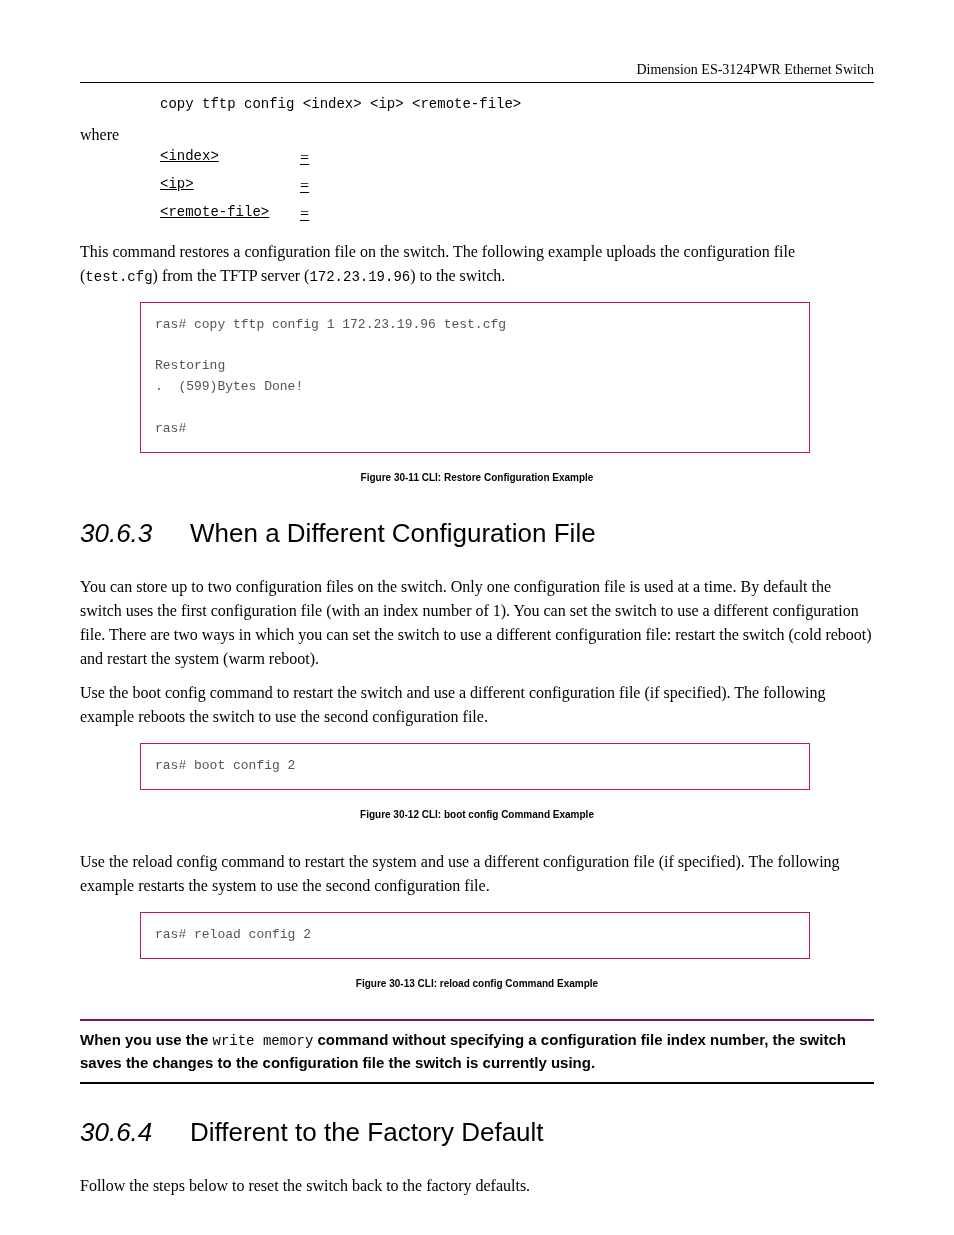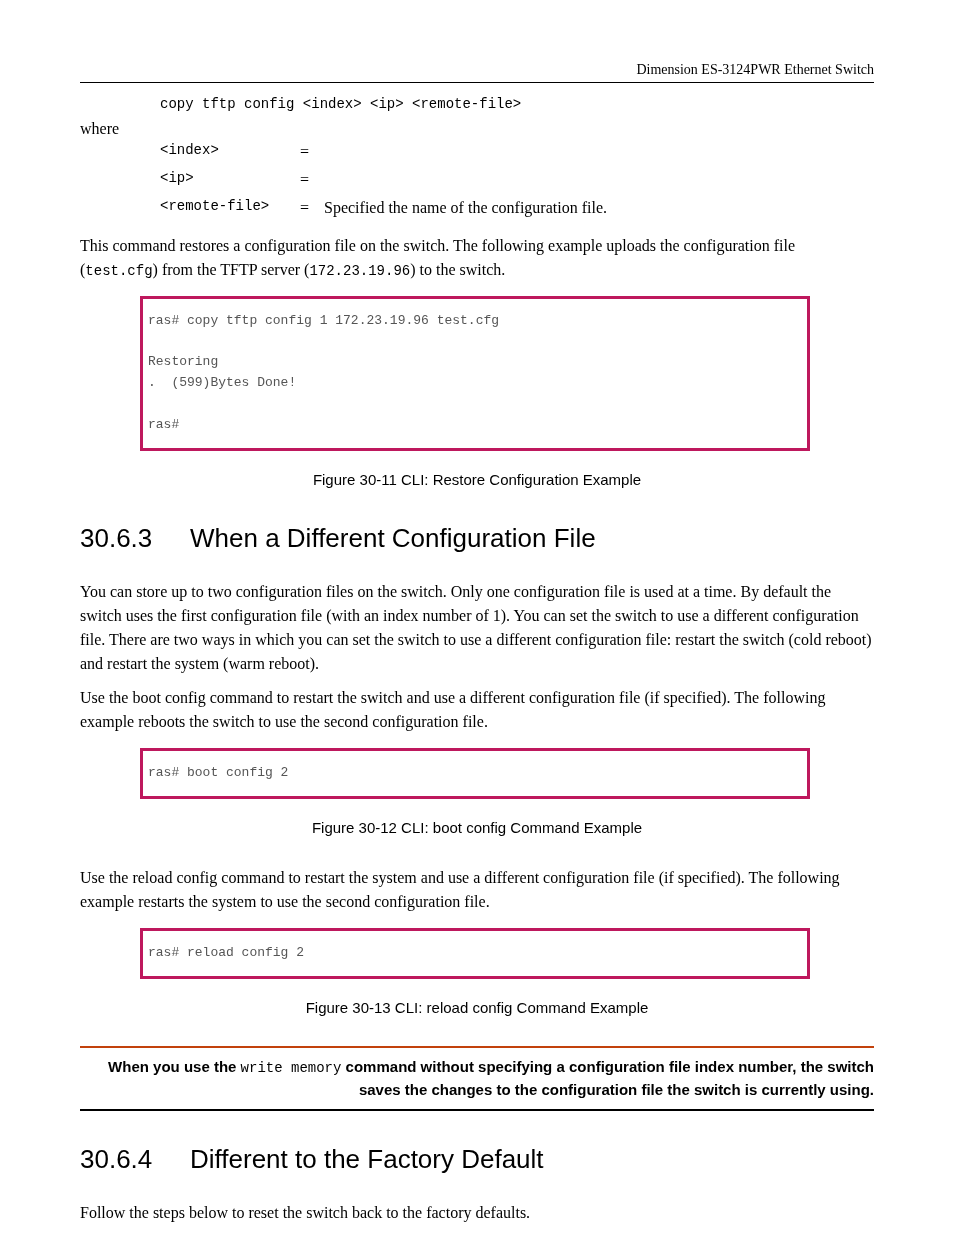--- a/index.html
+++ b/index.html
@@ -20,25 +20,26 @@
     font-size: 14px;
     margin-bottom: 12px;
   }
   .mono {
     font-family: 'Courier New', Courier, monospace;
     font-size: 14px;
   }
   .indent-code {
     margin-left: 80px;
     margin-top: 4px;
-    margin-bottom: 4px;
+    margin-bottom: 10px;
   }
   .defs {
     margin-left: 80px;
     margin-bottom: 14px;
+    text-decoration: underline;
   }
   .defs-row {
     display: flex;
     align-items: flex-start;
     margin-bottom: 6px;
   }
   .defs-term {
     width: 140px;
     flex: none;
     font-family: 'Courier New', Courier, monospace;
@@ -49,54 +50,55 @@
     flex: none;
   }
   .defs-desc {
     flex: 1;
   }
   p {
     margin: 10px 0;
     line-height: 1.5;
   }
   .code-box {
-    border: 3px solid #be185d;
+    border: 1px solid #be185d;
     margin: 14px 0 14px 60px;
     width: 670px;
-    padding: 12px 5px;
+    padding: 12px 14px;
     font-family: 'Courier New', Courier, monospace;
     font-size: 13px;
     white-space: pre;
     line-height: 1.6;
     box-sizing: border-box;
     color: #555;
   }
   .fig-caption {
     font-family: Arial, Helvetica, sans-serif;
-    font-weight: normal;
+    font-weight: bold;
     text-align: center;
-    font-size: 15px;
+    font-size: 10px;
     margin: 18px 0 28px 0;
   }
   h2.section {
     font-family: Arial, Helvetica, sans-serif;
     font-weight: normal;
     font-size: 26px;
     margin: 30px 0 24px 0;
   }
   h2.section .secnum {
     display: inline-block;
     width: 110px;
+    font-style: italic;
   }
   .note-box {
-    border-top: 2px solid #c2410c;
+    border-top: 2px solid #701a75;
     border-bottom: 2px solid #000;
     padding: 8px 0;
     margin: 12px 0 30px 0;
-    text-align: right;
+    text-align: left;
     font-family: Arial, Helvetica, sans-serif;
     font-weight: bold;
     font-size: 15px;
     line-height: 1.5;
   }
   .note-box .mono {
     font-weight: normal;
   }
 </style>
 </head>
@@ -115,21 +117,20 @@
     <div class="defs-term">&lt;index&gt;</div>
     <div class="defs-eq">=</div>
   </div>
   <div class="defs-row">
     <div class="defs-term">&lt;ip&gt;</div>
     <div class="defs-eq">=</div>
   </div>
   <div class="defs-row">
     <div class="defs-term">&lt;remote-file&gt;</div>
     <div class="defs-eq">=</div>
-    <div class="defs-desc">Specified the name of the configuration file.</div>
   </div>
 </div>
 
 <p>
   <span>This command restores a configuration file on the switch. The following example uploads the configuration file (</span><span class="mono">test.cfg</span><span>) from the TFTP server (</span><span class="mono">172.23.19.96</span><span>) to the switch.</span>
 </p>
 
 <div class="code-box">ras# copy tftp config 1 172.23.19.96 test.cfg
 
 Restoring

